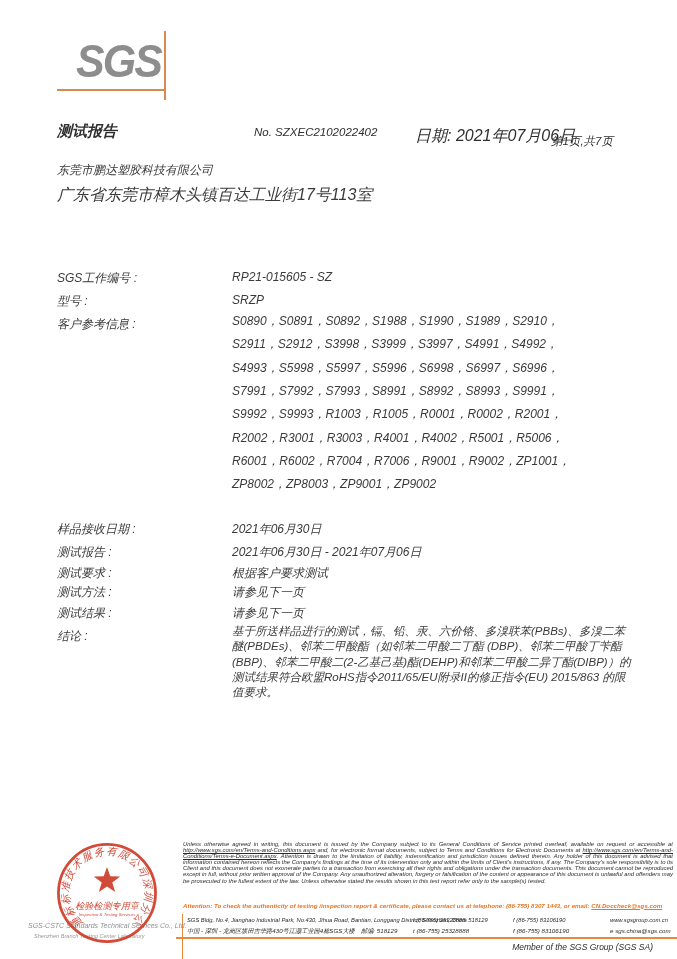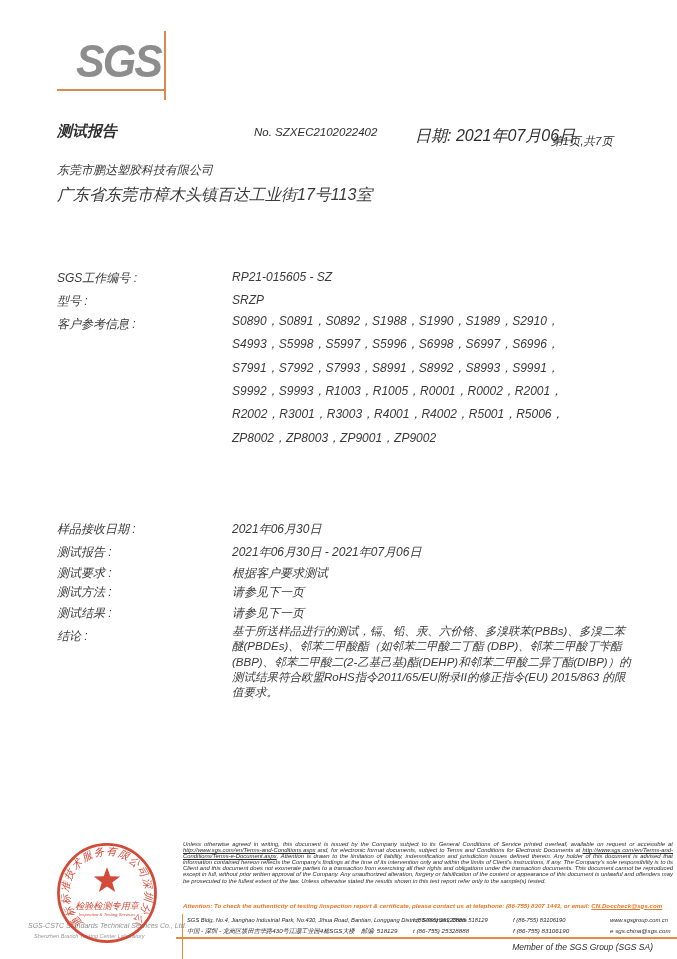--- a/index.html
+++ b/index.html
@@ -81,24 +81,26 @@
   </div>
   <div class="frow" style="top:293px">
     <span class="flabel">型号 :</span>
     <span class="fvalue">SRZP</span>
   </div>
   <div class="frow" style="top:316px">
     <span class="flabel">客户参考信息 :</span>
   </div>
   <div class="ref-lines">
     <div>S0890，S0891，S0892，S1988，S1990，S1989，S2910，</div>
+    <div>S2911，S2912，S3998，S3999，S3997，S4991，S4992，</div>
     <div>S4993，S5998，S5997，S5996，S6998，S6997，S6996，</div>
     <div>S7991，S7992，S7993，S8991，S8992，S8993，S9991，</div>
     <div>S9992，S9993，R1003，R1005，R0001，R0002，R2001，</div>
     <div>R2002，R3001，R3003，R4001，R4002，R5001，R5006，</div>
+    <div>R6001，R6002，R7004，R7006，R9001，R9002，ZP1001，</div>
     <div>ZP8002，ZP8003，ZP9001，ZP9002</div>
   </div>
 
   <div class="frow" style="top:521px">
     <span class="flabel">样品接收日期 :</span>
     <span class="fvalue">2021年06月30日</span>
   </div>
   <div class="frow" style="top:544px">
     <span class="flabel">测试报告 :</span>
     <span class="fvalue">2021年06月30日 - 2021年07月06日</span>

